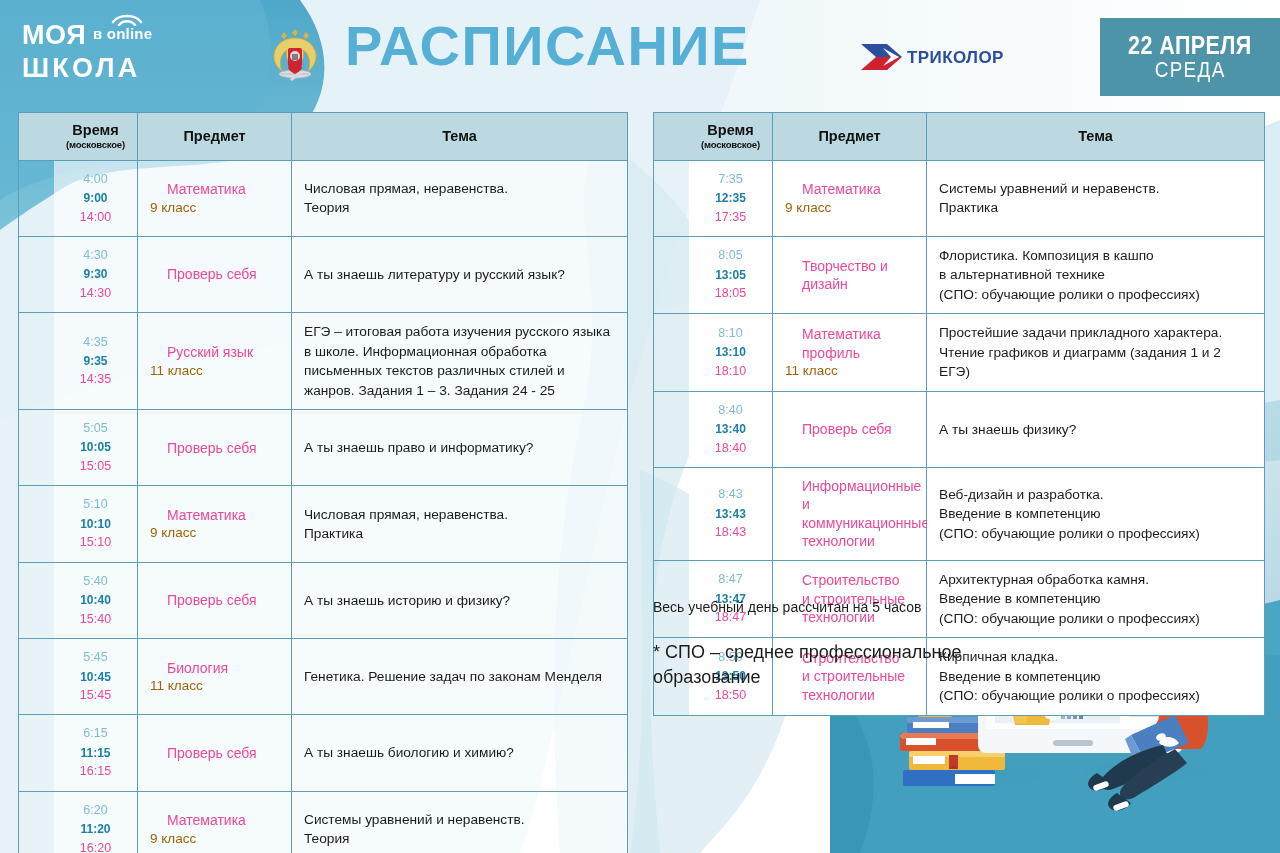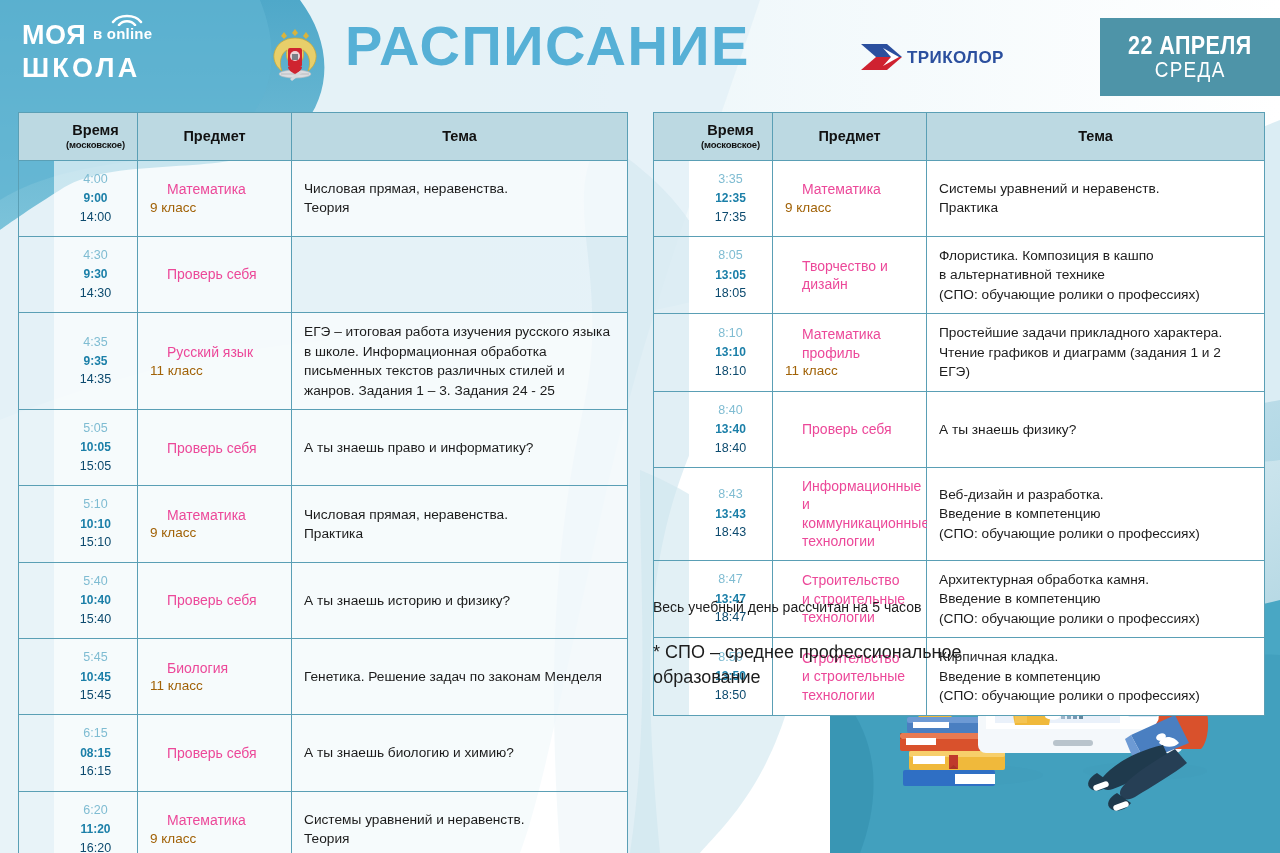--- a/index.html
+++ b/index.html
@@ -85,21 +85,21 @@
 
   .cell { padding:9px 12px; display:flex; flex-direction:column; justify-content:center; }
   .cell.c-time { align-items:center; text-align:center; padding:9px 4px; }
 
   
   .body-row .cell { background:rgba(255,255,255,0.62); }
   .table-right .body-row .cell { background:#ffffff; }
 
   .t-early { font-size:12.5px; color:#7fbcd2; line-height:1.55; }
   .t-main  { font-size:12px; color:#1b7fa8; font-weight:bold; line-height:1.55; }
-  .t-late  { font-size:12.5px; color:#0c4a6e; line-height:1.55; }
+  .t-late  { font-size:12.5px; color:#ec4899; line-height:1.55; }
 
   .subj-name  { font-size:14px; color:#ec4899; line-height:1.32;margin-left:17px; }
   .subj-grade { font-size:13.5px; color:#a16207; line-height:1.32; }
 
   .theme-text { font-size:13.7px; color:#1c1c1c; line-height:1.42; }
 
   
   .notes { position:absolute; left:653px; top:598px; z-index:4; }
   .note-main { font-size:14px; color:#1c1c1c; line-height:1.4; }
   .note-foot { font-size:18px; color:#1c1c1c; line-height:1.4; margin-top:22px; white-space:pre-line; }
@@ -223,20 +223,23 @@
       </div>
       <div class="row body-row">
         <div class="cell c-time">
           <div class="t-early">4:30</div>
           <div class="t-main">9:30</div>
           <div class="t-late">14:30</div>
         </div>
         <div class="cell c-subj">
           <div class="subj-name">Проверь себя</div>
         </div>
+        <div class="cell c-theme">
+          <div class="theme-text">А ты знаешь литературу и русский язык?</div>
+        </div>
       </div>
       <div class="row body-row">
         <div class="cell c-time">
           <div class="t-early">4:35</div>
           <div class="t-main">9:35</div>
           <div class="t-late">14:35</div>
         </div>
         <div class="cell c-subj">
           <div class="subj-name">Русский язык</div>
           <div class="subj-grade">11 класс</div>
@@ -295,21 +298,21 @@
           <div class="subj-name">Биология</div>
           <div class="subj-grade">11 класс</div>
         </div>
         <div class="cell c-theme">
           <div class="theme-text">Генетика. Решение задач по законам Менделя</div>
         </div>
       </div>
       <div class="row body-row">
         <div class="cell c-time">
           <div class="t-early">6:15</div>
-          <div class="t-main">08:15</div>
+          <div class="t-main">11:15</div>
           <div class="t-late">16:15</div>
         </div>
         <div class="cell c-subj">
           <div class="subj-name">Проверь себя</div>
         </div>
         <div class="cell c-theme">
           <div class="theme-text">А ты знаешь биологию и химию?</div>
         </div>
       </div>
       <div class="row body-row">
@@ -334,21 +337,21 @@
     <div class="head-cell c-time">
       <span>Время</span>
       <span class="head-sub">(московское)</span>
     </div>
     <div class="head-cell c-subj">Предмет</div>
     <div class="head-cell c-theme">Тема</div>
   </div>
   <div id="right-rows">
       <div class="row body-row">
         <div class="cell c-time">
-          <div class="t-early">3:35</div>
+          <div class="t-early">7:35</div>
           <div class="t-main">12:35</div>
           <div class="t-late">17:35</div>
         </div>
         <div class="cell c-subj">
           <div class="subj-name">Математика</div>
           <div class="subj-grade">9 класс</div>
         </div>
         <div class="cell c-theme">
           <div class="theme-text">Системы уравнений и неравенств.<br>Практика</div>
         </div>

